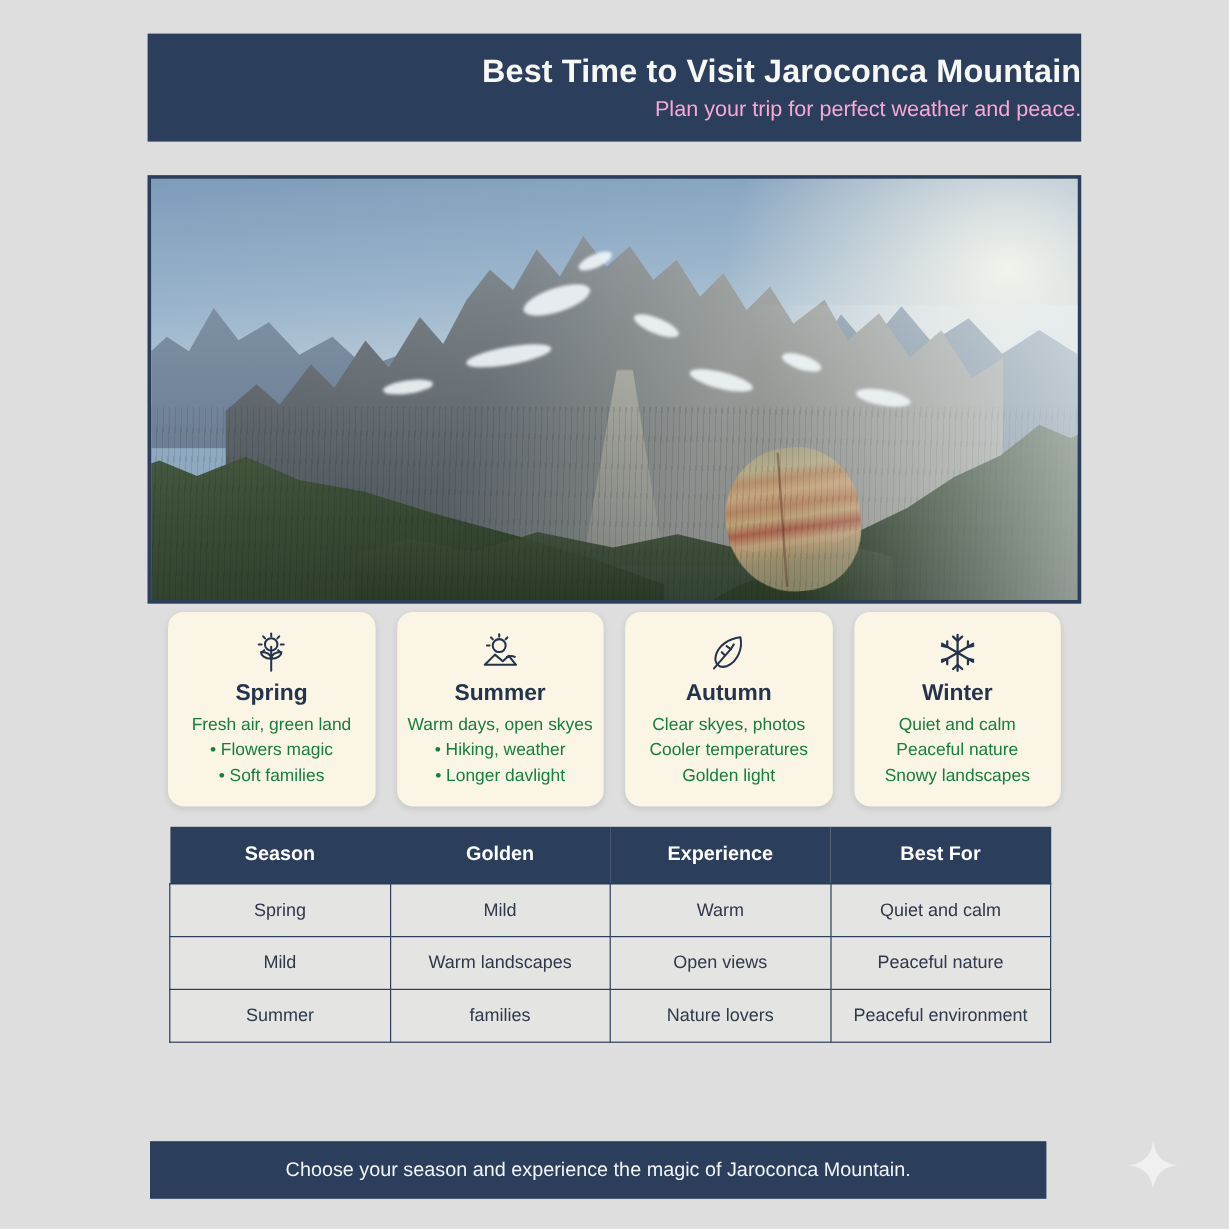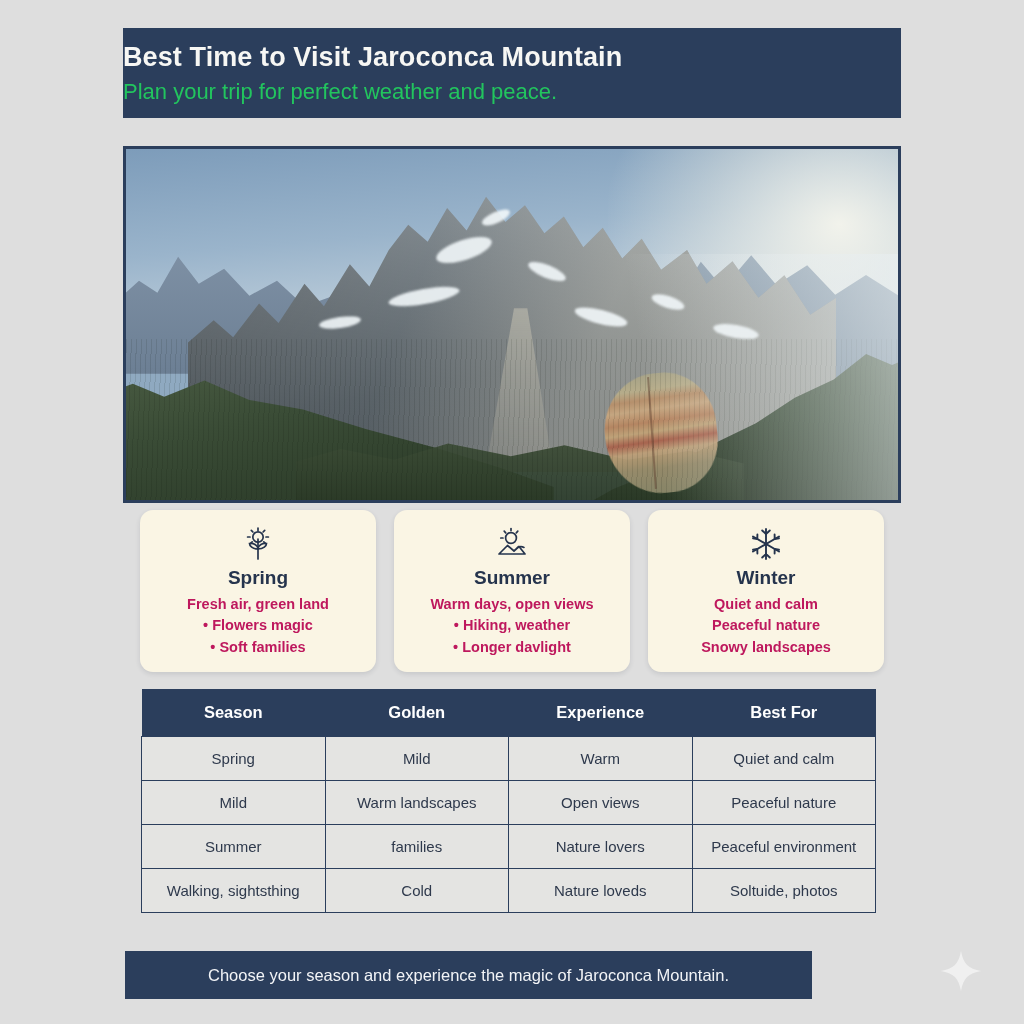--- a/index.html
+++ b/index.html
@@ -21,35 +21,35 @@
   
   .header-band {
     position: absolute;
     left: 123px;
     top: 28px;
     width: 778px;
     height: 90px;
     background: #2b3e5c;
     display: flex;
     flex-direction: column;
-    align-items: flex-start;
+    align-items: flex-end;
     justify-content: center;
     gap: 6px;
   }
   .header-title {
     font-size: 27px;
     font-weight: bold;
     color: #f7f7f4;
     letter-spacing: 0.1px;
     text-align: center;
   }
   .header-subtitle {
-    font-size: 22px;
+    font-size: 18px;
     font-weight: normal;
-    color: #22c55e;
+    color: #f9a8d4;
     text-align: center;
   }
 
   
   .hero {
     position: absolute;
     left: 123px;
     top: 146px;
     width: 778px;
     height: 357px;
@@ -236,25 +236,24 @@
   }
   .card-icon svg { display: block; }
   .card-title {
     font-size: 19px;
     font-weight: bold;
     color: #25344d;
     margin-bottom: 5px;
   }
   .card-line {
     font-size: 14.5px;
-    color: #be185d;
+    color: #15803d;
     line-height: 1.48;
     text-align: center;
     white-space: nowrap;
-    font-weight: bold;
   }
 
   
   .table {
     position: absolute;
     left: 141px;
     top: 689px;
     width: 735px;
     border-collapse: collapse;
     table-layout: fixed;
@@ -276,21 +275,21 @@
     text-align: center;
     border: 1.5px solid #2b3e5c;
   }
   .table tr td:first-child { border-left: 1.5px solid #2b3e5c; }
 
   
   .footer-band {
     position: absolute;
     left: 125px;
     top: 951px;
-    width: 687px;
+    width: 747px;
     height: 48px;
     background: #2b3e5c;
     display: flex;
     align-items: center;
     justify-content: center;
   }
   .footer-text {
     font-size: 16.5px;
     color: #f2f4f7;
     text-align: center;
@@ -373,25 +372,40 @@
           <circle cx="18" cy="13" r="5.4"></circle>
           <line x1="18" y1="3.5" x2="18" y2="5.6"></line>
           <line x1="11.2" y1="6.2" x2="12.7" y2="7.8"></line>
           <line x1="24.8" y1="6.2" x2="23.3" y2="7.8"></line>
           <line x1="7.8" y1="13" x2="10" y2="13"></line>
           <path d="M6 29 L14.5 20.5 L21 26 L26 21.5 L32 29 Z"></path>
           <path d="M24.5 22.5 C27 21.2 29.5 21.6 31 22.4"></path>
         </svg>
       </div>
       <div class="card-title">Summer</div>
-      <div class="card-line">Warm days, open views</div>
+      <div class="card-line">Warm days, open skyes</div>
       <div class="card-line">• Hiking, weather</div>
       <div class="card-line">• Longer davlight</div>
     </div>
 
+    <div class="card">
+      <div class="card-icon">
+        <svg width="36" height="36" viewBox="0 0 36 36" fill="none" stroke="#25344d" stroke-width="1.7" stroke-linecap="round" stroke-linejoin="round">
+          <path d="M28 5 C30 14 26 25 17 29 C10.5 31.5 6 27 7.5 20.5 C9.5 12 18.5 6 28 5 Z"></path>
+          <line x1="6" y1="31" x2="20" y2="15"></line>
+          <path d="M20 15 L16.5 12.5"></path>
+          <path d="M20 15 L22.5 11"></path>
+          <path d="M15 20 L12.5 17.5"></path>
+        </svg>
+      </div>
+      <div class="card-title">Autumn</div>
+      <div class="card-line">Clear skyes, photos</div>
+      <div class="card-line">Cooler temperatures</div>
+      <div class="card-line">Golden light</div>
+    </div>
 
     <div class="card">
       <div class="card-icon">
         <svg width="36" height="36" viewBox="0 0 36 36" fill="none" stroke="#25344d" stroke-width="1.9" stroke-linecap="round" stroke-linejoin="round">
           <g>
             <line x1="18" y1="3" x2="18" y2="33"></line>
             <line x1="5" y1="10.5" x2="31" y2="25.5"></line>
             <line x1="5" y1="25.5" x2="31" y2="10.5"></line>
             <path d="M18 8 L14.2 4.5 M18 8 L21.8 4.5"></path>
             <path d="M18 28 L14.2 31.5 M18 28 L21.8 31.5"></path>
@@ -431,26 +445,20 @@
         <td>Warm landscapes</td>
         <td>Open views</td>
         <td>Peaceful nature</td>
       </tr>
       <tr>
         <td>Summer</td>
         <td>families</td>
         <td>Nature lovers</td>
         <td>Peaceful environment</td>
       </tr>
-      <tr>
-        <td>Walking, sightsthing</td>
-        <td>Cold</td>
-        <td>Nature loveds</td>
-        <td>Soltuide, photos</td>
-      </tr>
     </tbody>
   </table>
 
   <div class="footer-band">
     <div class="footer-text">Choose your season and experience the magic of Jaroconca Mountain.</div>
   </div>
 
   <div class="sparkle">
     <svg width="46" height="46" viewBox="0 0 46 46">
       <path d="M23 3 C25 15.5 30.5 21 43 23 C30.5 25 25 30.5 23 43 C21 30.5 15.5 25 3 23 C15.5 21 21 15.5 23 3 Z" fill="#f4f4f4"></path>

